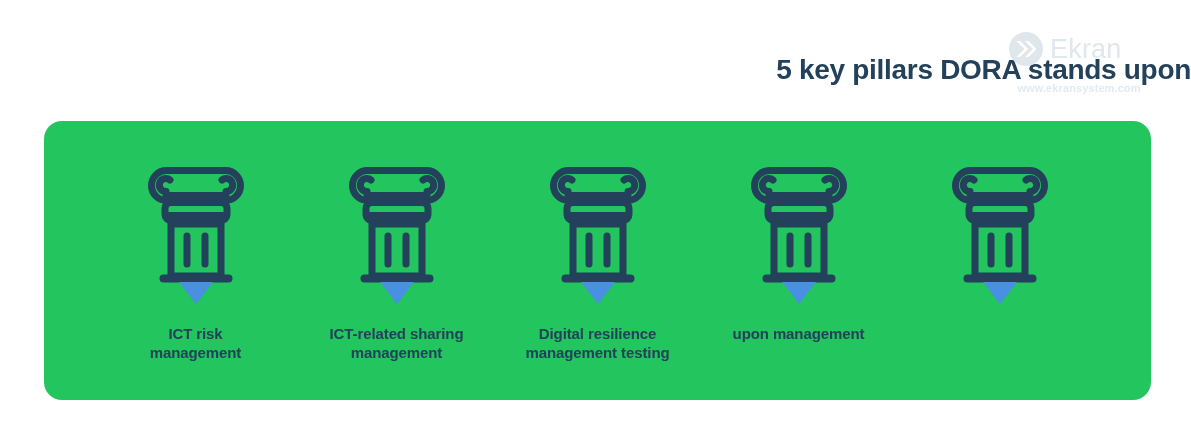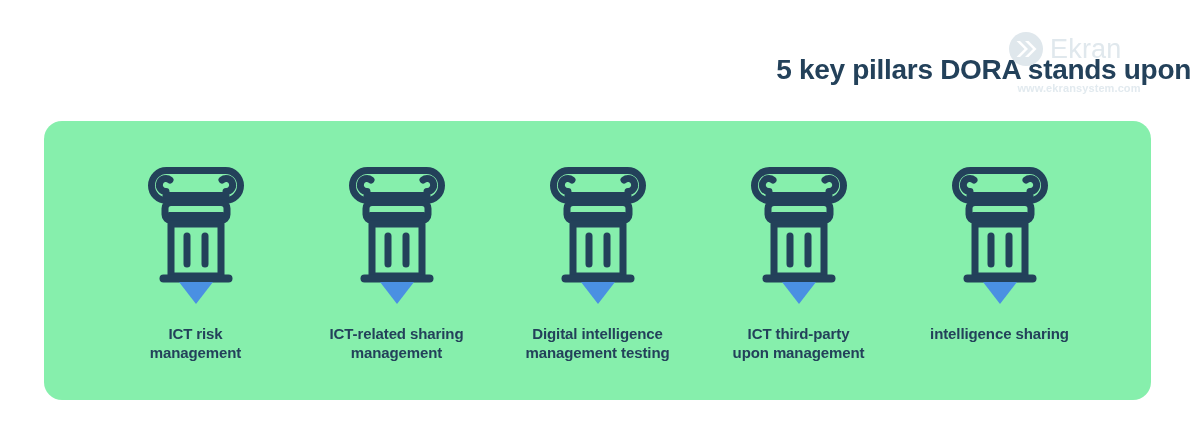--- a/index.html
+++ b/index.html
@@ -80,21 +80,21 @@
     width: 140px;
   }
 
   
   .panel {
     position: absolute;
     left: 44px;
     top: 121px;
     width: 1107px;
     height: 279px;
-    background: #86efac;
+    background: #22c55e;
     border-radius: 18px;
   }
 
   .pillars-row {
     position: absolute;
     left: 0;
     top: 0;
     width: 1107px;
     height: 279px;
     display: flex;
@@ -204,60 +204,58 @@
             <rect x="19" y="36.5" width="62" height="18" rx="6"></rect>
             <path d="M23.5 48.5 L76.5 48.5" stroke-width="5"></path>
             <rect x="25" y="58" width="50" height="52"></rect>
             <path d="M41 70 L41 98 M59 70 L59 98" stroke-width="7"></path>
             <path d="M17.5 112.5 L82.5 112.5" stroke-width="8"></path>
           </g>
           <path d="M33 116 L67 116 L50 138 Z" fill="#4a90e2"></path>
         </svg>
       </span>
       <div class="pillar-label">
-        <span class="ln">Digital intelligence</span>
+        <span class="ln">Digital resilience</span>
         <span class="ln">management testing</span>
       </div>
     </div>
 
     <div class="pillar-item">
       <span class="pillar-icon">
         <svg class="pillar-icon" viewBox="0 0 100 142" aria-hidden="true">
           <g fill="none" stroke="#23415a" stroke-width="7" stroke-linecap="round" stroke-linejoin="round">
             <rect x="5.5" y="4.5" width="89" height="30" rx="15"></rect>
             <path d="M24 14 a6.5 6.5 0 1 0 -4 11.5 L20 29.5 L80 29.5 L80 25.5 a6.5 6.5 0 1 0 -4 -11.5"></path>
             <rect x="19" y="36.5" width="62" height="18" rx="6"></rect>
             <path d="M23.5 48.5 L76.5 48.5" stroke-width="5"></path>
             <rect x="25" y="58" width="50" height="52"></rect>
             <path d="M41 70 L41 98 M59 70 L59 98" stroke-width="7"></path>
             <path d="M17.5 112.5 L82.5 112.5" stroke-width="8"></path>
           </g>
           <path d="M33 116 L67 116 L50 138 Z" fill="#4a90e2"></path>
         </svg>
       </span>
       <div class="pillar-label">
-        <span class="ln">ICT third-party</span>
         <span class="ln">upon management</span>
       </div>
     </div>
 
     <div class="pillar-item">
       <span class="pillar-icon">
         <svg class="pillar-icon" viewBox="0 0 100 142" aria-hidden="true">
           <g fill="none" stroke="#23415a" stroke-width="7" stroke-linecap="round" stroke-linejoin="round">
             <rect x="5.5" y="4.5" width="89" height="30" rx="15"></rect>
             <path d="M24 14 a6.5 6.5 0 1 0 -4 11.5 L20 29.5 L80 29.5 L80 25.5 a6.5 6.5 0 1 0 -4 -11.5"></path>
             <rect x="19" y="36.5" width="62" height="18" rx="6"></rect>
             <path d="M23.5 48.5 L76.5 48.5" stroke-width="5"></path>
             <rect x="25" y="58" width="50" height="52"></rect>
             <path d="M41 70 L41 98 M59 70 L59 98" stroke-width="7"></path>
             <path d="M17.5 112.5 L82.5 112.5" stroke-width="8"></path>
           </g>
           <path d="M33 116 L67 116 L50 138 Z" fill="#4a90e2"></path>
         </svg>
       </span>
       <div class="pillar-label">
-        <span class="ln">intelligence sharing</span>
       </div>
     </div>
 
   </div>
 </div>
 
 </body></html>

